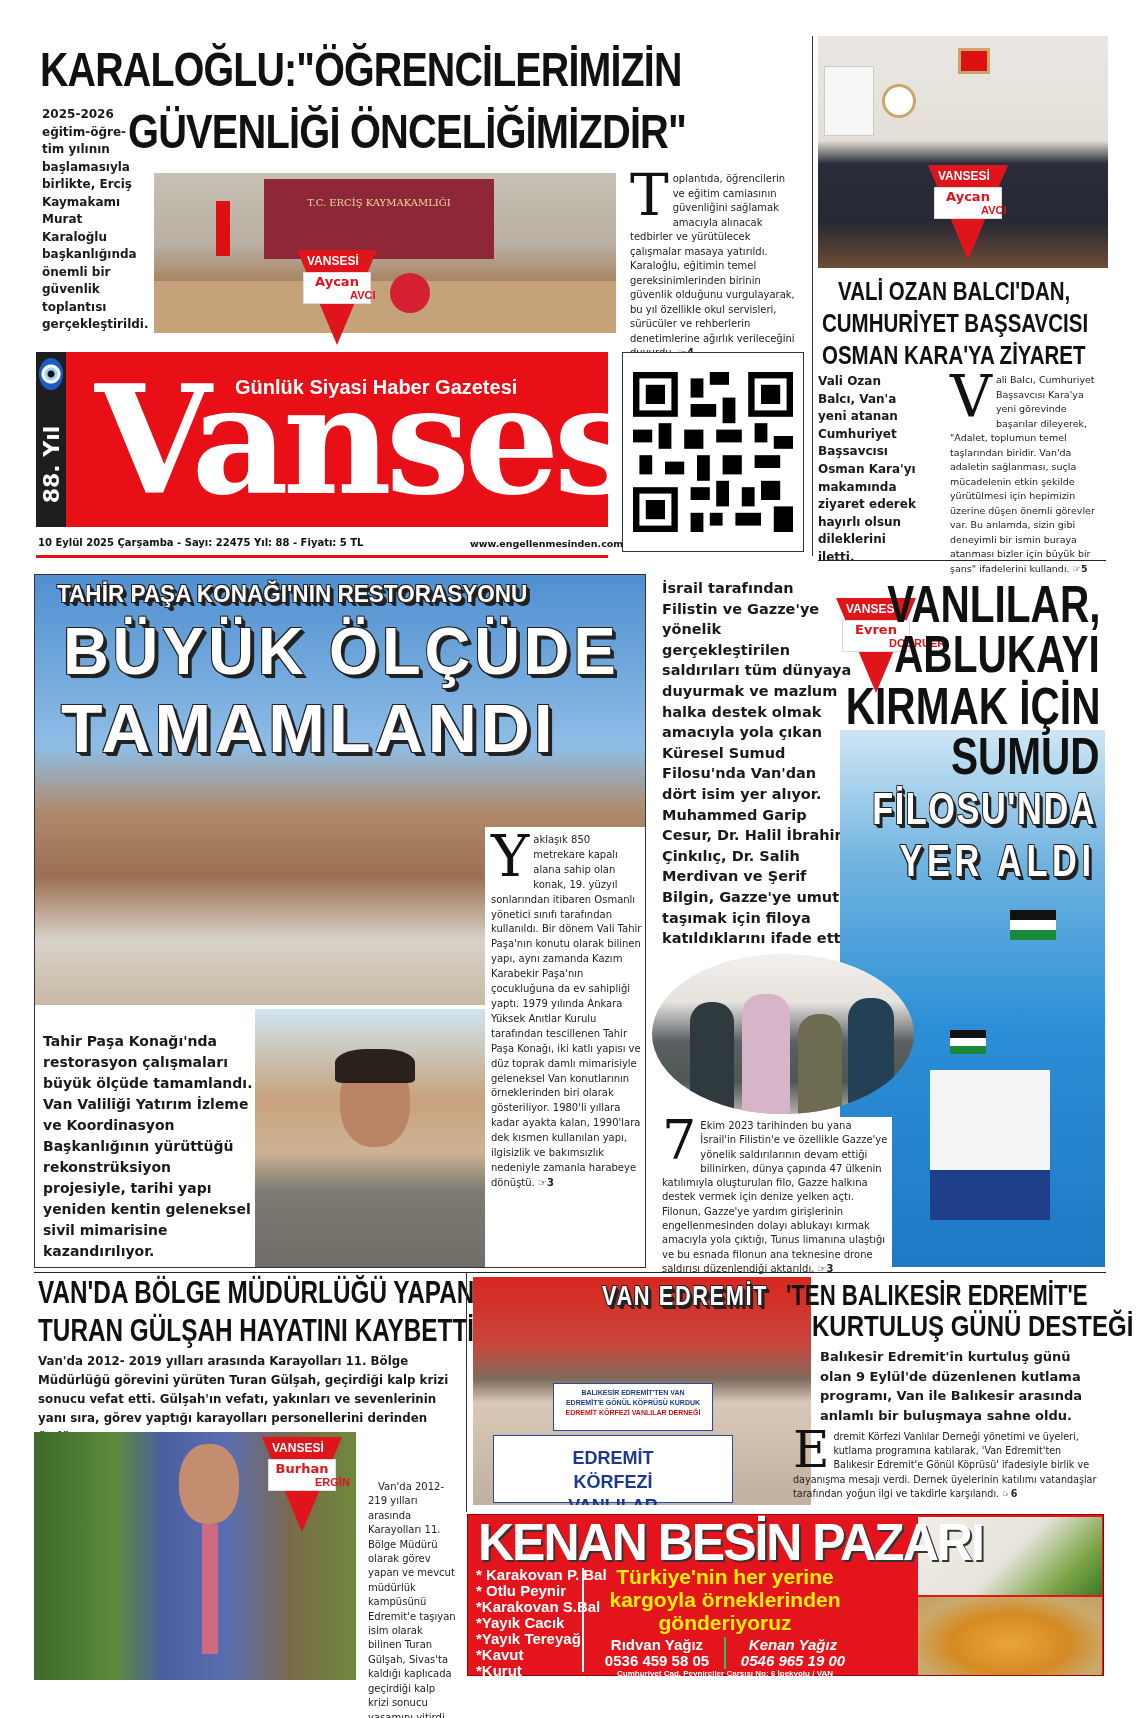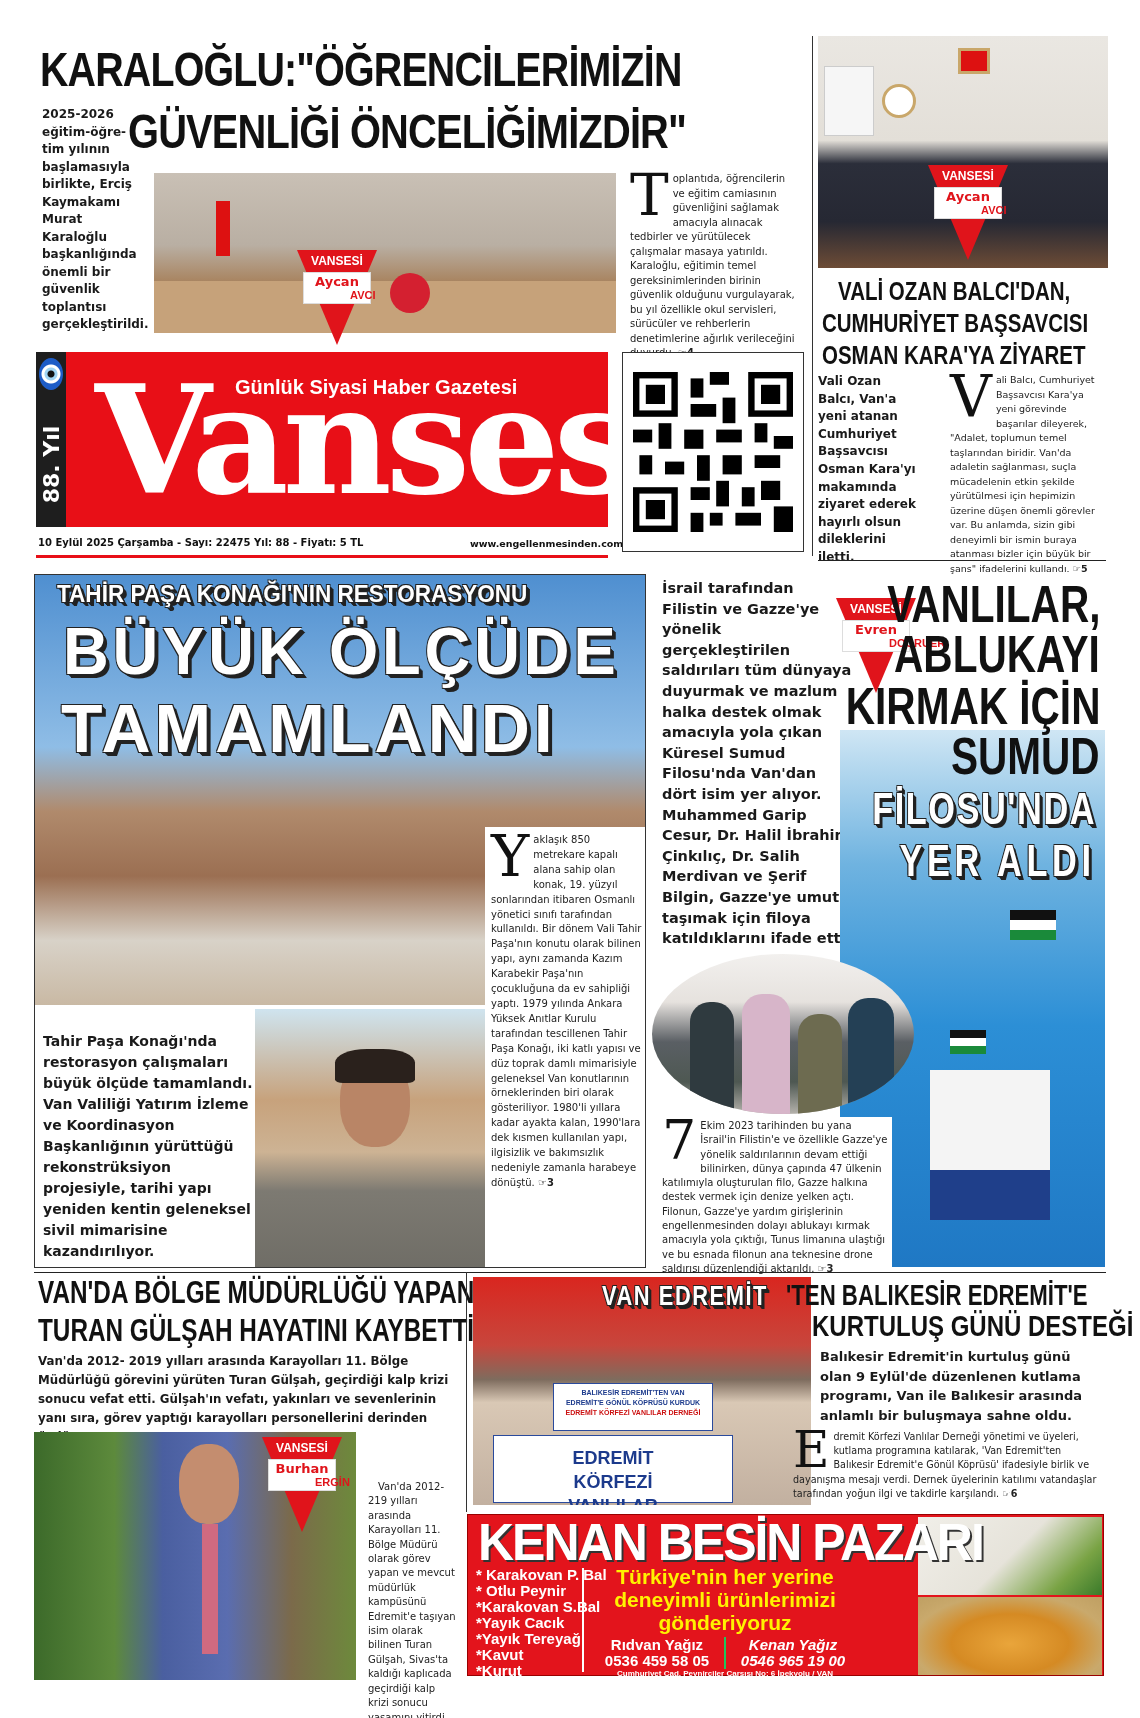--- a/index.html
+++ b/index.html
@@ -11,21 +11,21 @@
   .body-txt { font-family: "DejaVu Sans", sans-serif; font-size: 10.5px; line-height: 18px; color: #222; }
   .dropcap { float: left; font-family: "DejaVu Serif", serif; font-size: 58px; line-height: 46px; margin-right: 4px; color: #111; }
   .ref { font-weight: 700; white-space: nowrap; }
   .photo { overflow: hidden; }
   .rule { background: #222; height: 2px; }
 
   
   .badge { position: absolute; width: 80px; height: 95px; }
   .badge .tri { position: absolute; left: 0; top: 0; width: 0; height: 0;
     border-left: 40px solid transparent; border-right: 40px solid transparent; border-top: 95px solid #e0141b; }
-  .badge .brand { position: absolute; left: 10px; top: 4px; width: 60px; text-align: center; color: #fff; font-family: "Liberation Sans", sans-serif; font-weight: 700; font-size: 12px; }
+  .badge .brand { position: absolute; left: 10px; top: 4px; width: 60px; color: #fff; font-family: "Liberation Sans", sans-serif; font-weight: 700; font-size: 12px; }
   .badge .box { position: absolute; left: 6px; top: 22px; width: 68px; background: #fff; text-align: center; padding: 2px 0; border: 1px solid #ddd; }
   .badge .fn { display: block; color: #e0141b; font-family: "DejaVu Sans", sans-serif; font-weight: 700; font-size: 13px; line-height: 14px; }
   .badge .ln { display: block; color: #e0141b; font-family: "Liberation Sans", sans-serif; font-weight: 700; font-size: 11px; line-height: 12px; margin-left: 46px; }
 
   
   .mast { left: 36px; top: 352px; width: 572px; height: 175px; background: #e80f17; }
   .mast-side { left: 36px; top: 352px; width: 30px; height: 175px; background: #1e1e1e; }
   .mast-logo { left: 95px; top: 355px; color: #fff; font-family: "DejaVu Serif", serif; font-weight: 700; font-size: 150px; letter-spacing: -6px; line-height: 170px; }
   .mast-tag { left: 235px; top: 376px; color: #fff; font-family: "Liberation Sans", sans-serif; font-weight: 700; font-size: 20px; }
   .mast-meta { left: 38px; top: 537px; font-family: "DejaVu Sans", sans-serif; font-weight: 700; font-size: 10px; }
@@ -52,20 +52,23 @@
 </style>
 </head>
 <body>
 
 <div class="abs head-black" style="left:40px; top:46px; font-size:48px; transform:scaleX(0.82); transform-origin:left top; letter-spacing:-1px;">KARALOĞLU:"ÖĞRENCİLERİMİZİN</div>
 <div class="abs head-black" style="left:128px; top:108px; font-size:48px; transform:scaleX(0.83); transform-origin:left top; letter-spacing:-1px;">GÜVENLİĞİ ÖNCELİĞİMİZDİR"</div>
 
 <div class="abs lead" style="left:42px; top:106px; width:98px; font-size:12px; line-height:17.5px;">2025-2026 eğitim-öğre-tim yılının başlamasıyla birlikte, Erciş Kaymakamı Murat Karaloğlu başkanlığında önemli bir güvenlik toplantısı gerçekleştirildi.</div>
 
 <div class="abs photo" style="left:154px; top:173px; width:462px; height:160px; background:linear-gradient(180deg,#c9c0b5 0%,#b9afa3 45%,#a7805a 70%,#d6c5ad 100%);">
+  <div class="abs" style="left:110px; top:6px; width:230px; height:80px; background:#8e2737; color:#f0d9a0; text-align:center; font-family:'DejaVu Serif',serif; font-size:10px; padding-top:18px;">
+    <span>T.C. ERCİŞ KAYMAKAMLIĞI</span>
+  </div>
   <div class="abs" style="left:62px; top:28px; width:14px; height:55px; background:#d11;"></div>
   <div class="abs" style="left:0; top:108px; width:462px; height:52px; background:#c6a27a;"></div>
   <div class="abs" style="left:236px; top:100px; width:40px; height:40px; border-radius:50%; background:#d42030;"></div>
 </div>
 <div class="badge" style="left:297px; top:250px;">
   <div class="tri"></div>
   <div class="brand">VANSESİ</div>
   <div class="box">
     <span class="fn">Aycan</span>
     <span class="ln">AVCI</span>
@@ -260,21 +263,21 @@
 <div class="abs ad-list">
   <div>* Karakovan P. Bal</div>
   <div>* Otlu Peynir</div>
   <div>*Karakovan S.Bal</div>
   <div>*Yayık Cacık</div>
   <div>*Yayık Tereyağ</div>
   <div>*Kavut</div>
   <div>*Kurut</div>
 </div>
 <div class="abs ad-divider"></div>
-<div class="abs ad-slogan">Türkiye'nin her yerine deneyimli ürünlerimizi gönderiyoruz</div>
+<div class="abs ad-slogan">Türkiye'nin her yerine kargoyla örneklerinden gönderiyoruz</div>
 <div class="abs ad-contacts">
   <div>
     <div>Rıdvan Yağız</div>
     <div>0536 459 58 05</div>
   </div>
   <div>
     <div>Kenan Yağız</div>
     <div>0546 965 19 00</div>
   </div>
 </div>

